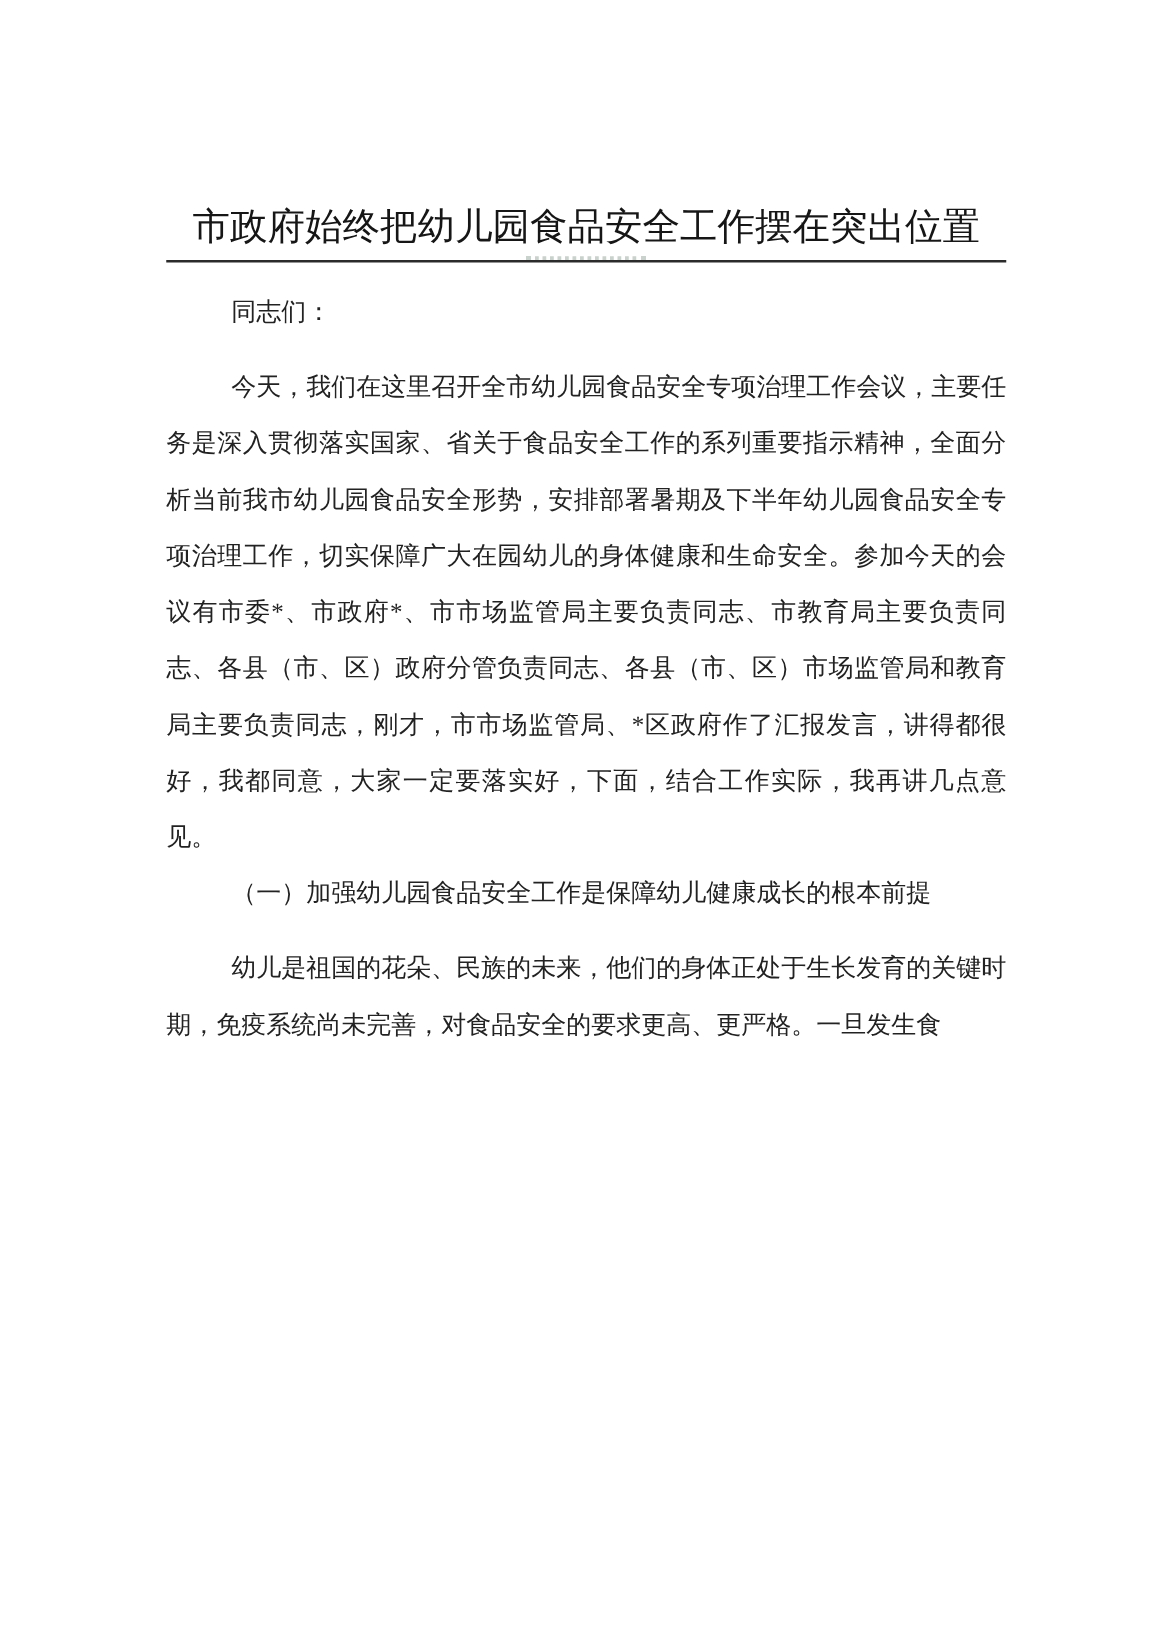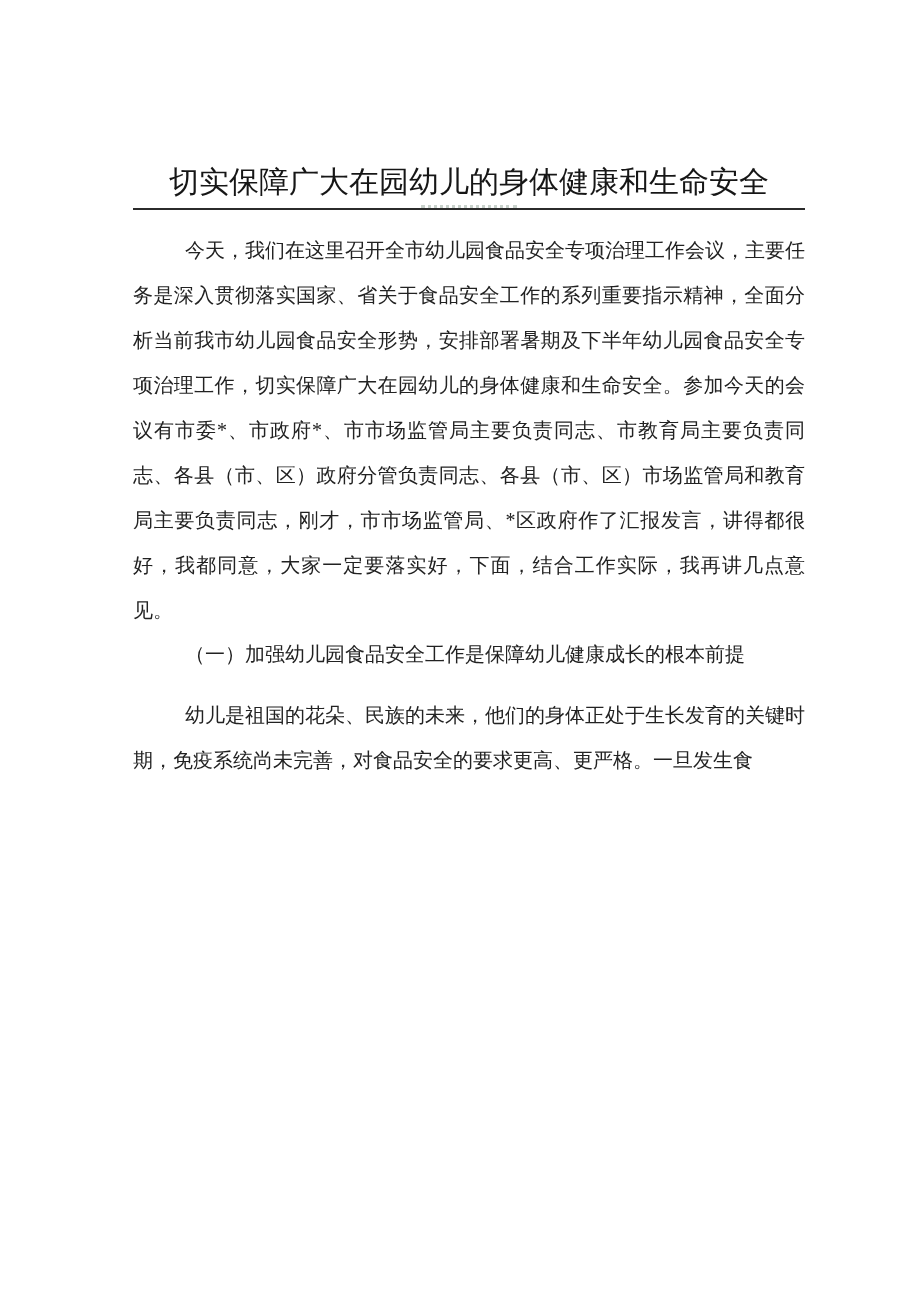--- a/index.html
+++ b/index.html
@@ -51,31 +51,31 @@
   }
   .body-text p {
     margin: 15px 0 0 0;
     text-indent: 52px;
   }
   .body-text p.salutation {
     margin-top: 0;
   }
   .body-text p.heading-level2 {
     margin-top: 0;
-    font-family: Liberation Mono, monospace;
   }
 </style>
 </head>
 <body>
 
 <div class="page">
   <div class="content">
     <div class="title-block">
-      <div class="title-line">切实保障广大在园幼儿的身体健康和生命安全</div>
+      <div class="title-line">市政府始终把幼儿园食品安全工作摆在突出位置</div>
       <div class="watermark"></div>
     </div>
     <div class="body-text">
+        <p class="salutation">同志们：</p>
         <p class="paragraph">今天，我们在这里召开全市幼儿园食品安全专项治理工作会议，主要任务是深入贯彻落实国家、省关于食品安全工作的系列重要指示精神，全面分析当前我市幼儿园食品安全形势，安排部署暑期及下半年幼儿园食品安全专项治理工作，切实保障广大在园幼儿的身体健康和生命安全。参加今天的会议有市委*、市政府*、市市场监管局主要负责同志、市教育局主要负责同志、各县（市、区）政府分管负责同志、各县（市、区）市场监管局和教育局主要负责同志，刚才，市市场监管局、*区政府作了汇报发言，讲得都很好，我都同意，大家一定要落实好，下面，结合工作实际，我再讲几点意见。</p>
         <p class="heading-level2">（一）加强幼儿园食品安全工作是保障幼儿健康成长的根本前提</p>
         <p class="paragraph">幼儿是祖国的花朵、民族的未来，他们的身体正处于生长发育的关键时期，免疫系统尚未完善，对食品安全的要求更高、更严格。一旦发生食</p>
       </div>
   </div>
 </div>
 
 </body></html>

